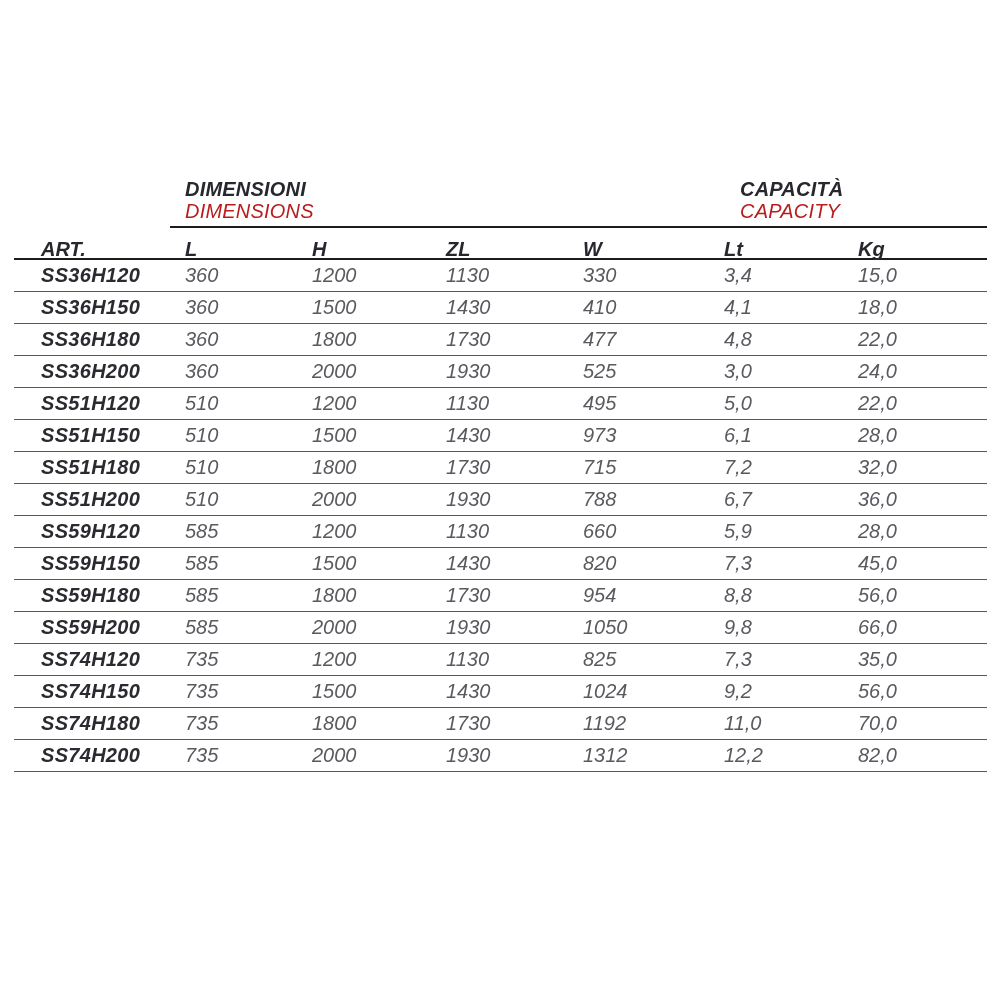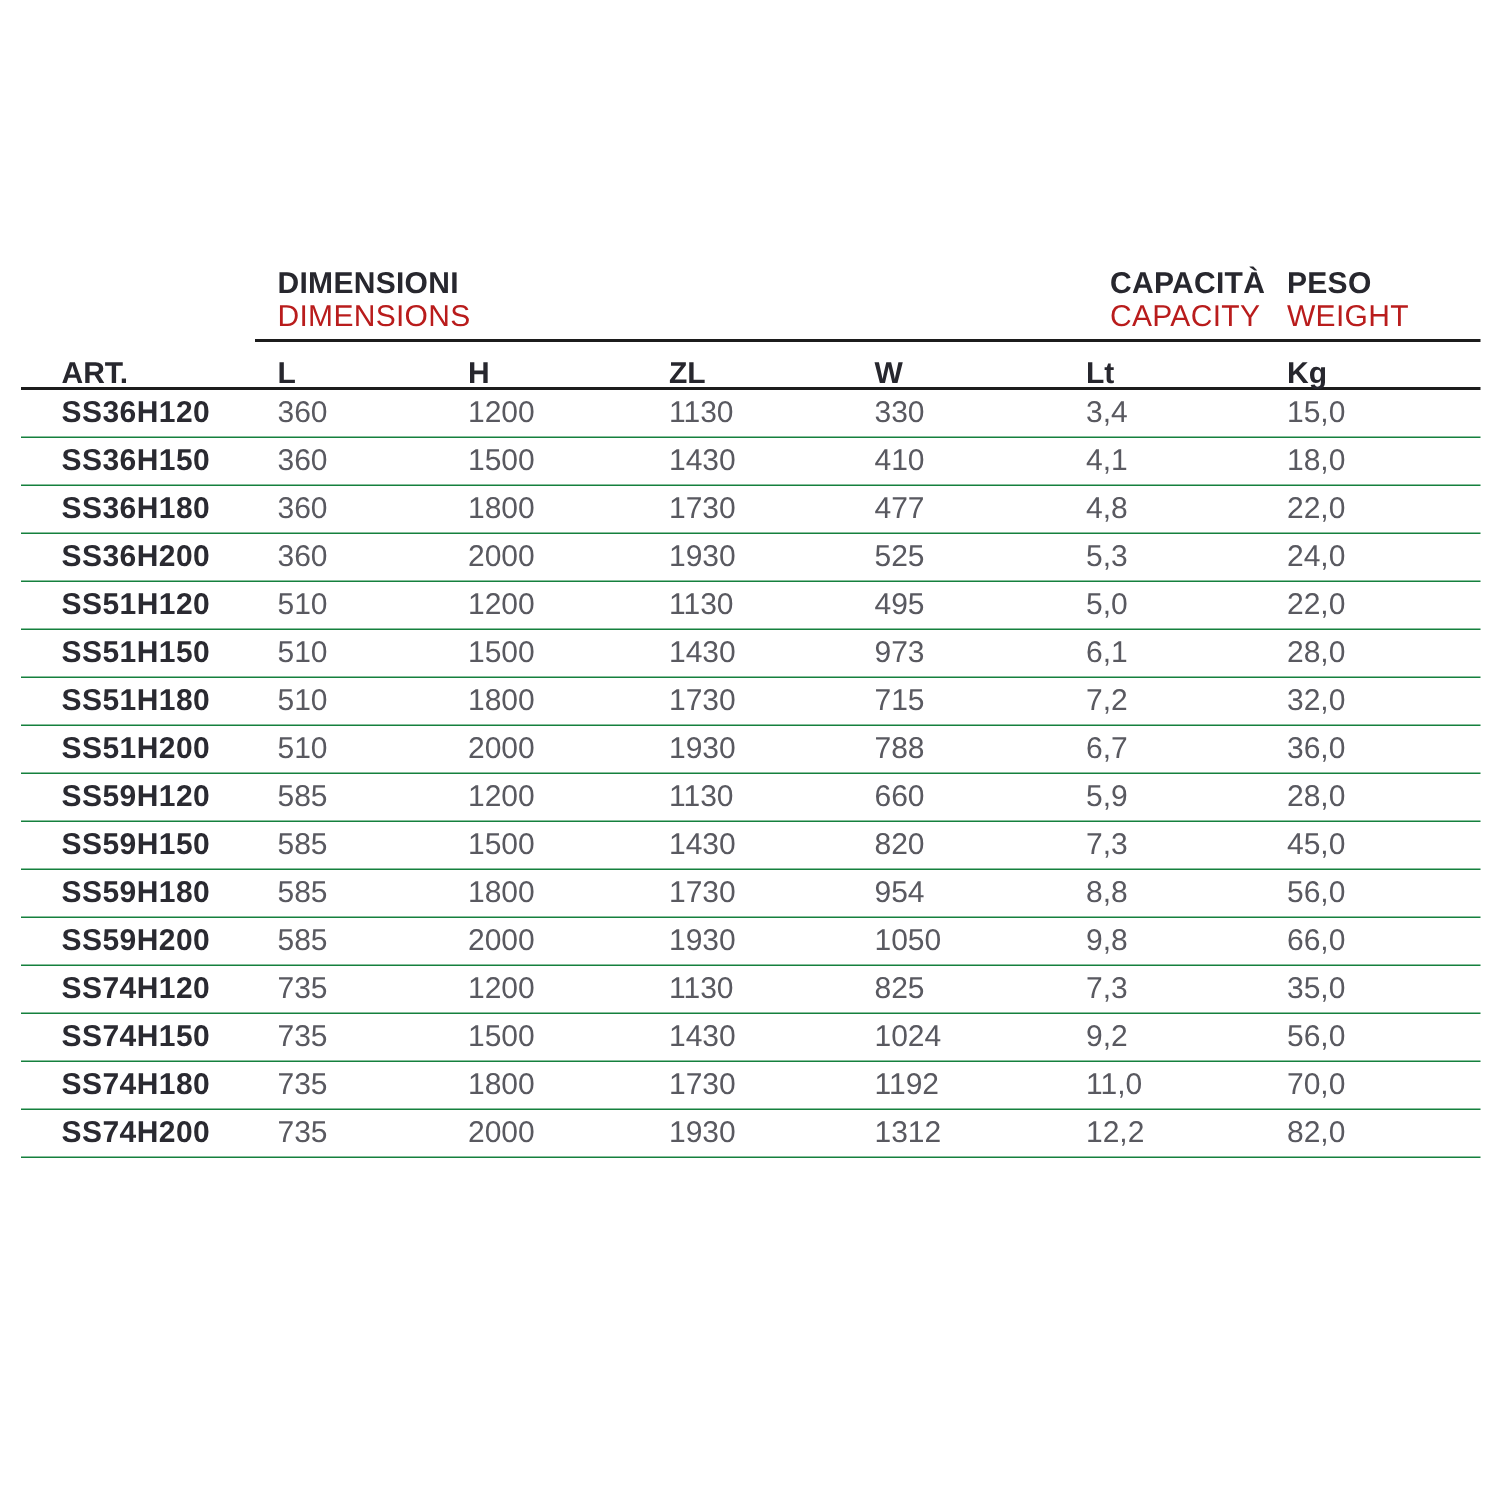--- a/index.html
+++ b/index.html
@@ -20,20 +20,21 @@
   .spec-table {
     position: absolute;
     left: 14px;
     top: 178px;
     width: 973px;
   }
   .grid-row {
     display: grid;
     grid-template-columns: 171px 127px 134px 137px 141px 134px 129px;
     box-sizing: border-box;
+    font-style: italic;
   }
   
   .group-row {
     position: relative;
     height: 50px;
     align-items: end;
   }
   .group-row::after {
     content: "";
     position: absolute;
@@ -107,24 +108,20 @@
 
     <div class="grid-row group-row">
       <div class="group-cell span3">
         <span class="primary">DIMENSIONI</span>
         <span class="secondary">DIMENSIONS</span>
       </div>
       <div class="group-cell col6">
         <span class="primary">CAPACITÀ</span>
         <span class="secondary">CAPACITY</span>
       </div>
-      <div class="group-cell col7">
-        <span class="primary">PESO</span>
-        <span class="secondary">WEIGHT</span>
-      </div>
     </div>
 
     <div class="grid-row header-row">
       <div class="header-cell first">ART.</div>
       <div class="header-cell">L</div>
       <div class="header-cell">H</div>
       <div class="header-cell">ZL</div>
       <div class="header-cell">W</div>
       <div class="header-cell">Lt</div>
       <div class="header-cell">Kg</div>
@@ -157,21 +154,21 @@
           <div class="cell num">477</div>
           <div class="cell num">4,8</div>
           <div class="cell num">22,0</div>
         </div>
         <div class="grid-row data-row">
           <div class="cell art">SS36H200</div>
           <div class="cell num">360</div>
           <div class="cell num">2000</div>
           <div class="cell num">1930</div>
           <div class="cell num">525</div>
-          <div class="cell num">5,3</div>
+          <div class="cell num">3,0</div>
           <div class="cell num">24,0</div>
         </div>
         <div class="grid-row data-row">
           <div class="cell art">SS51H120</div>
           <div class="cell num">510</div>
           <div class="cell num">1200</div>
           <div class="cell num">1130</div>
           <div class="cell num">495</div>
           <div class="cell num">5,0</div>
           <div class="cell num">22,0</div>

